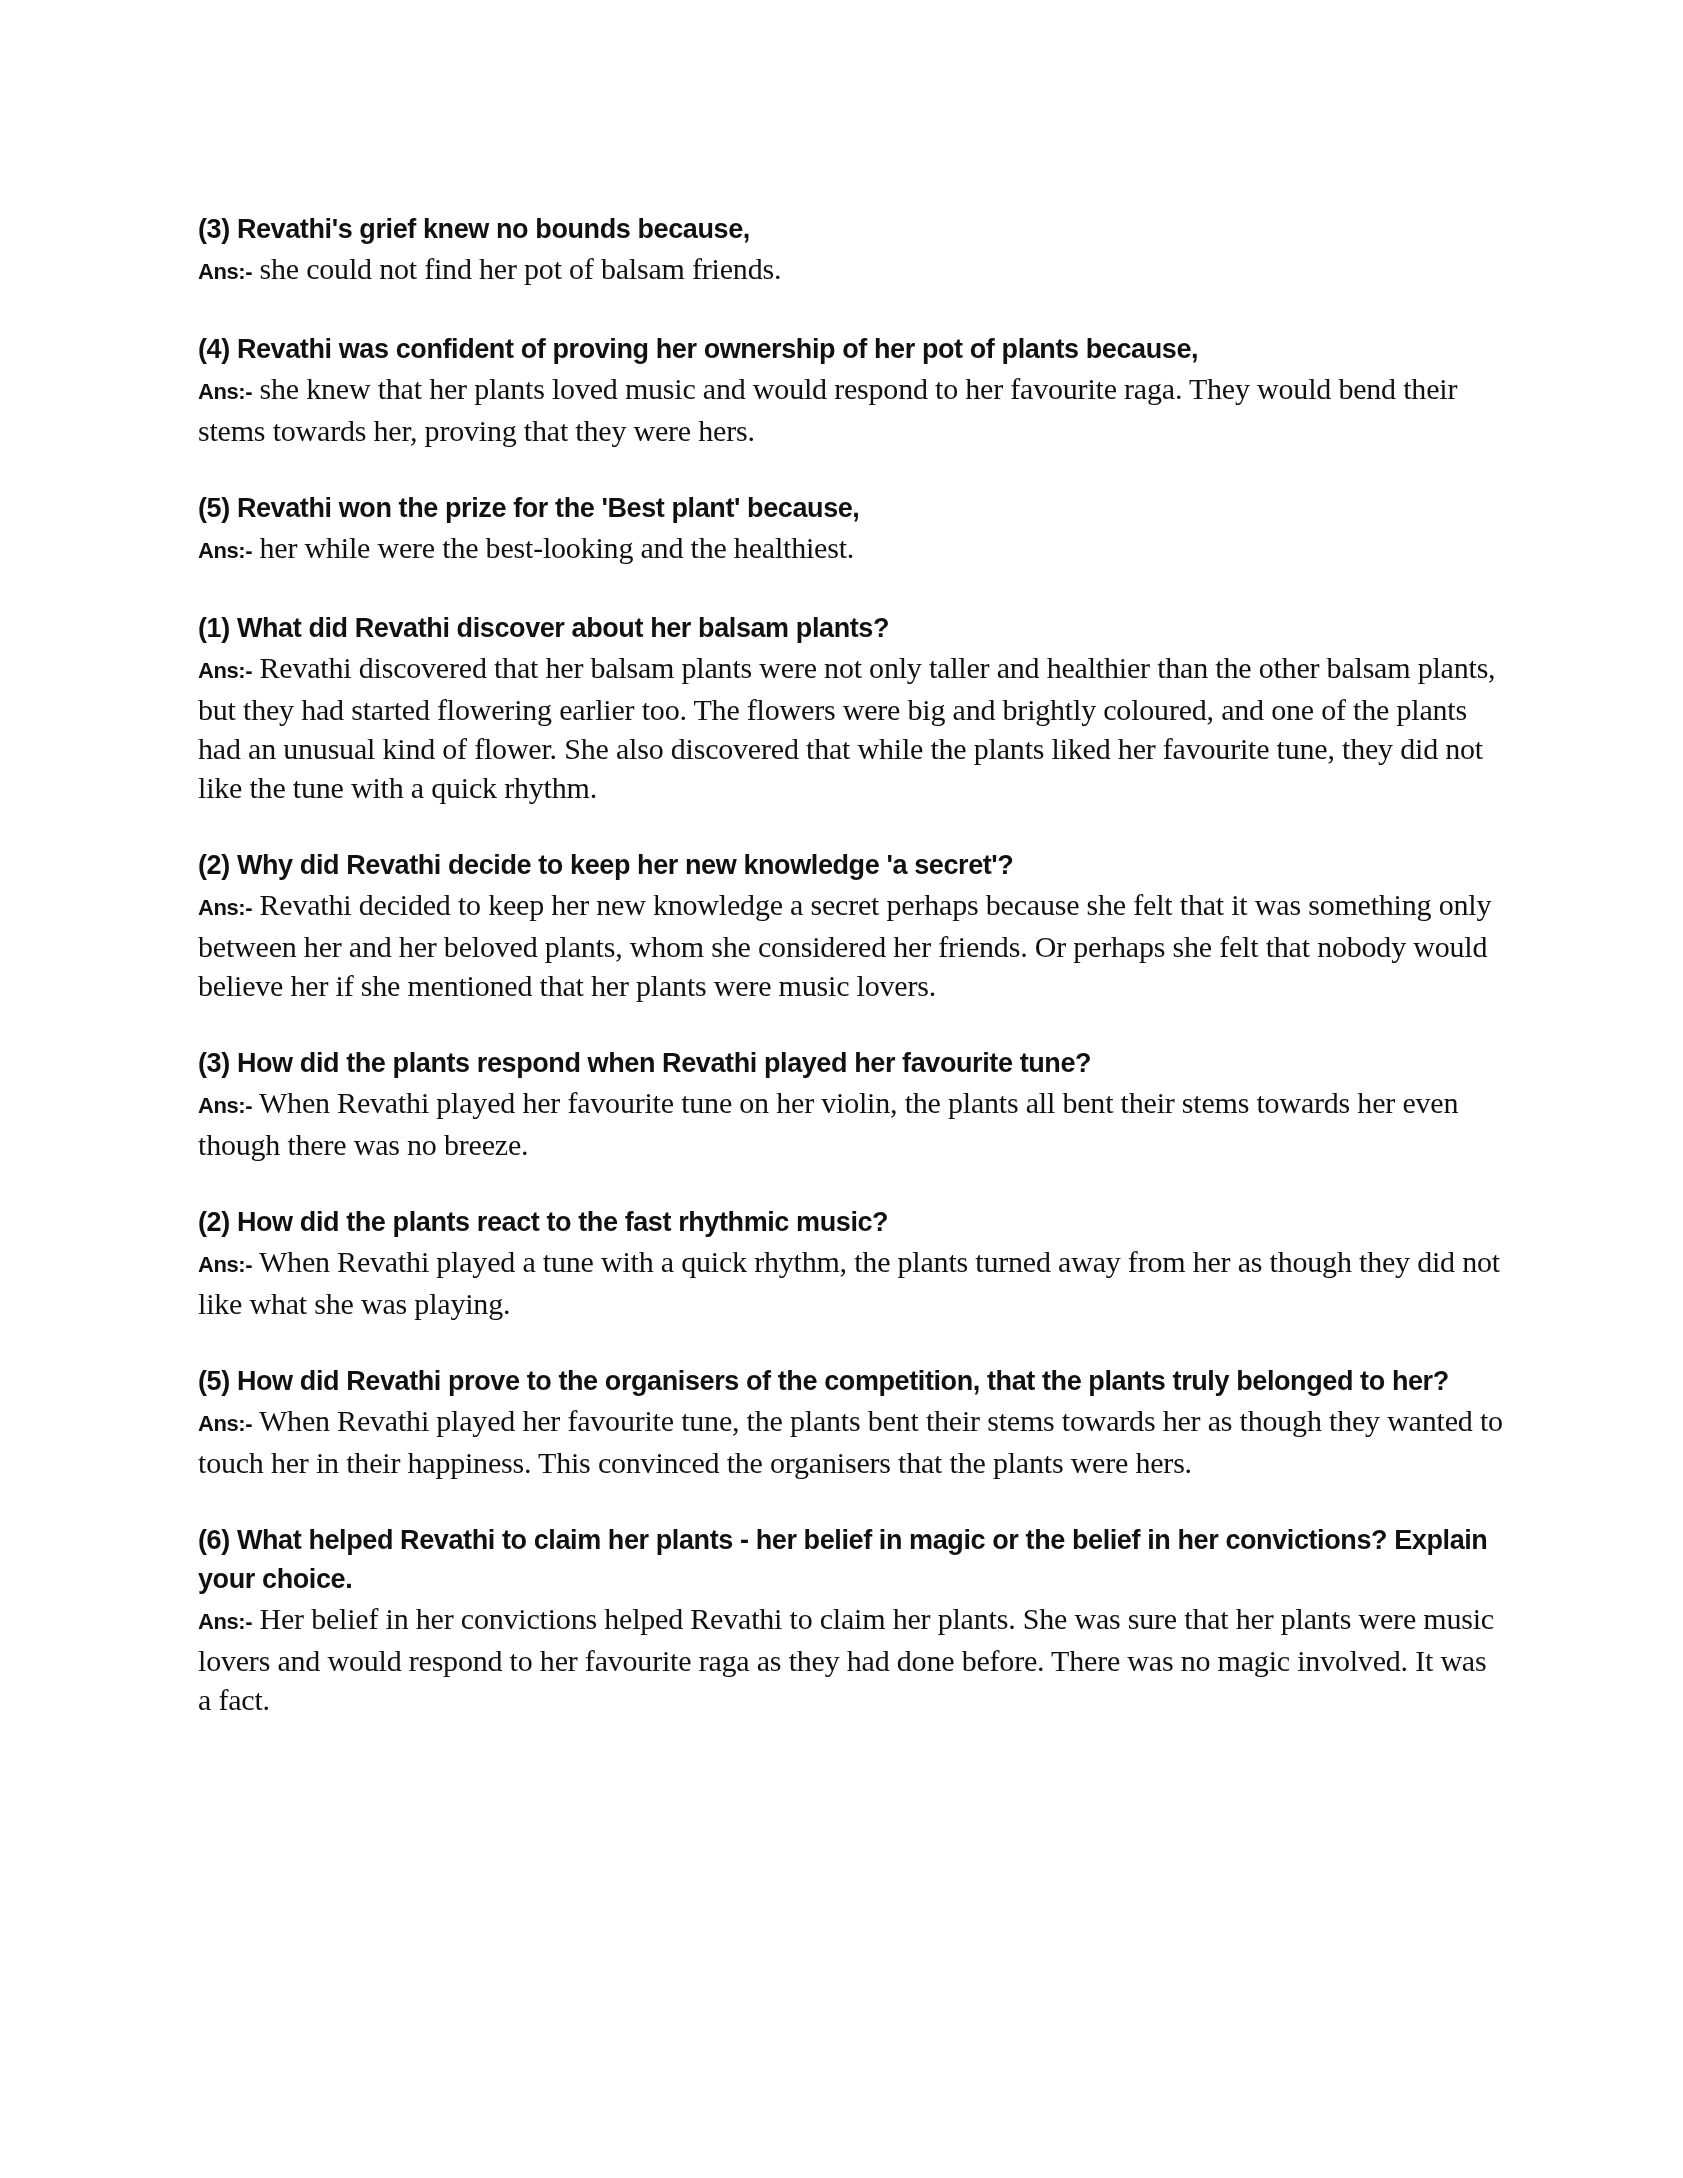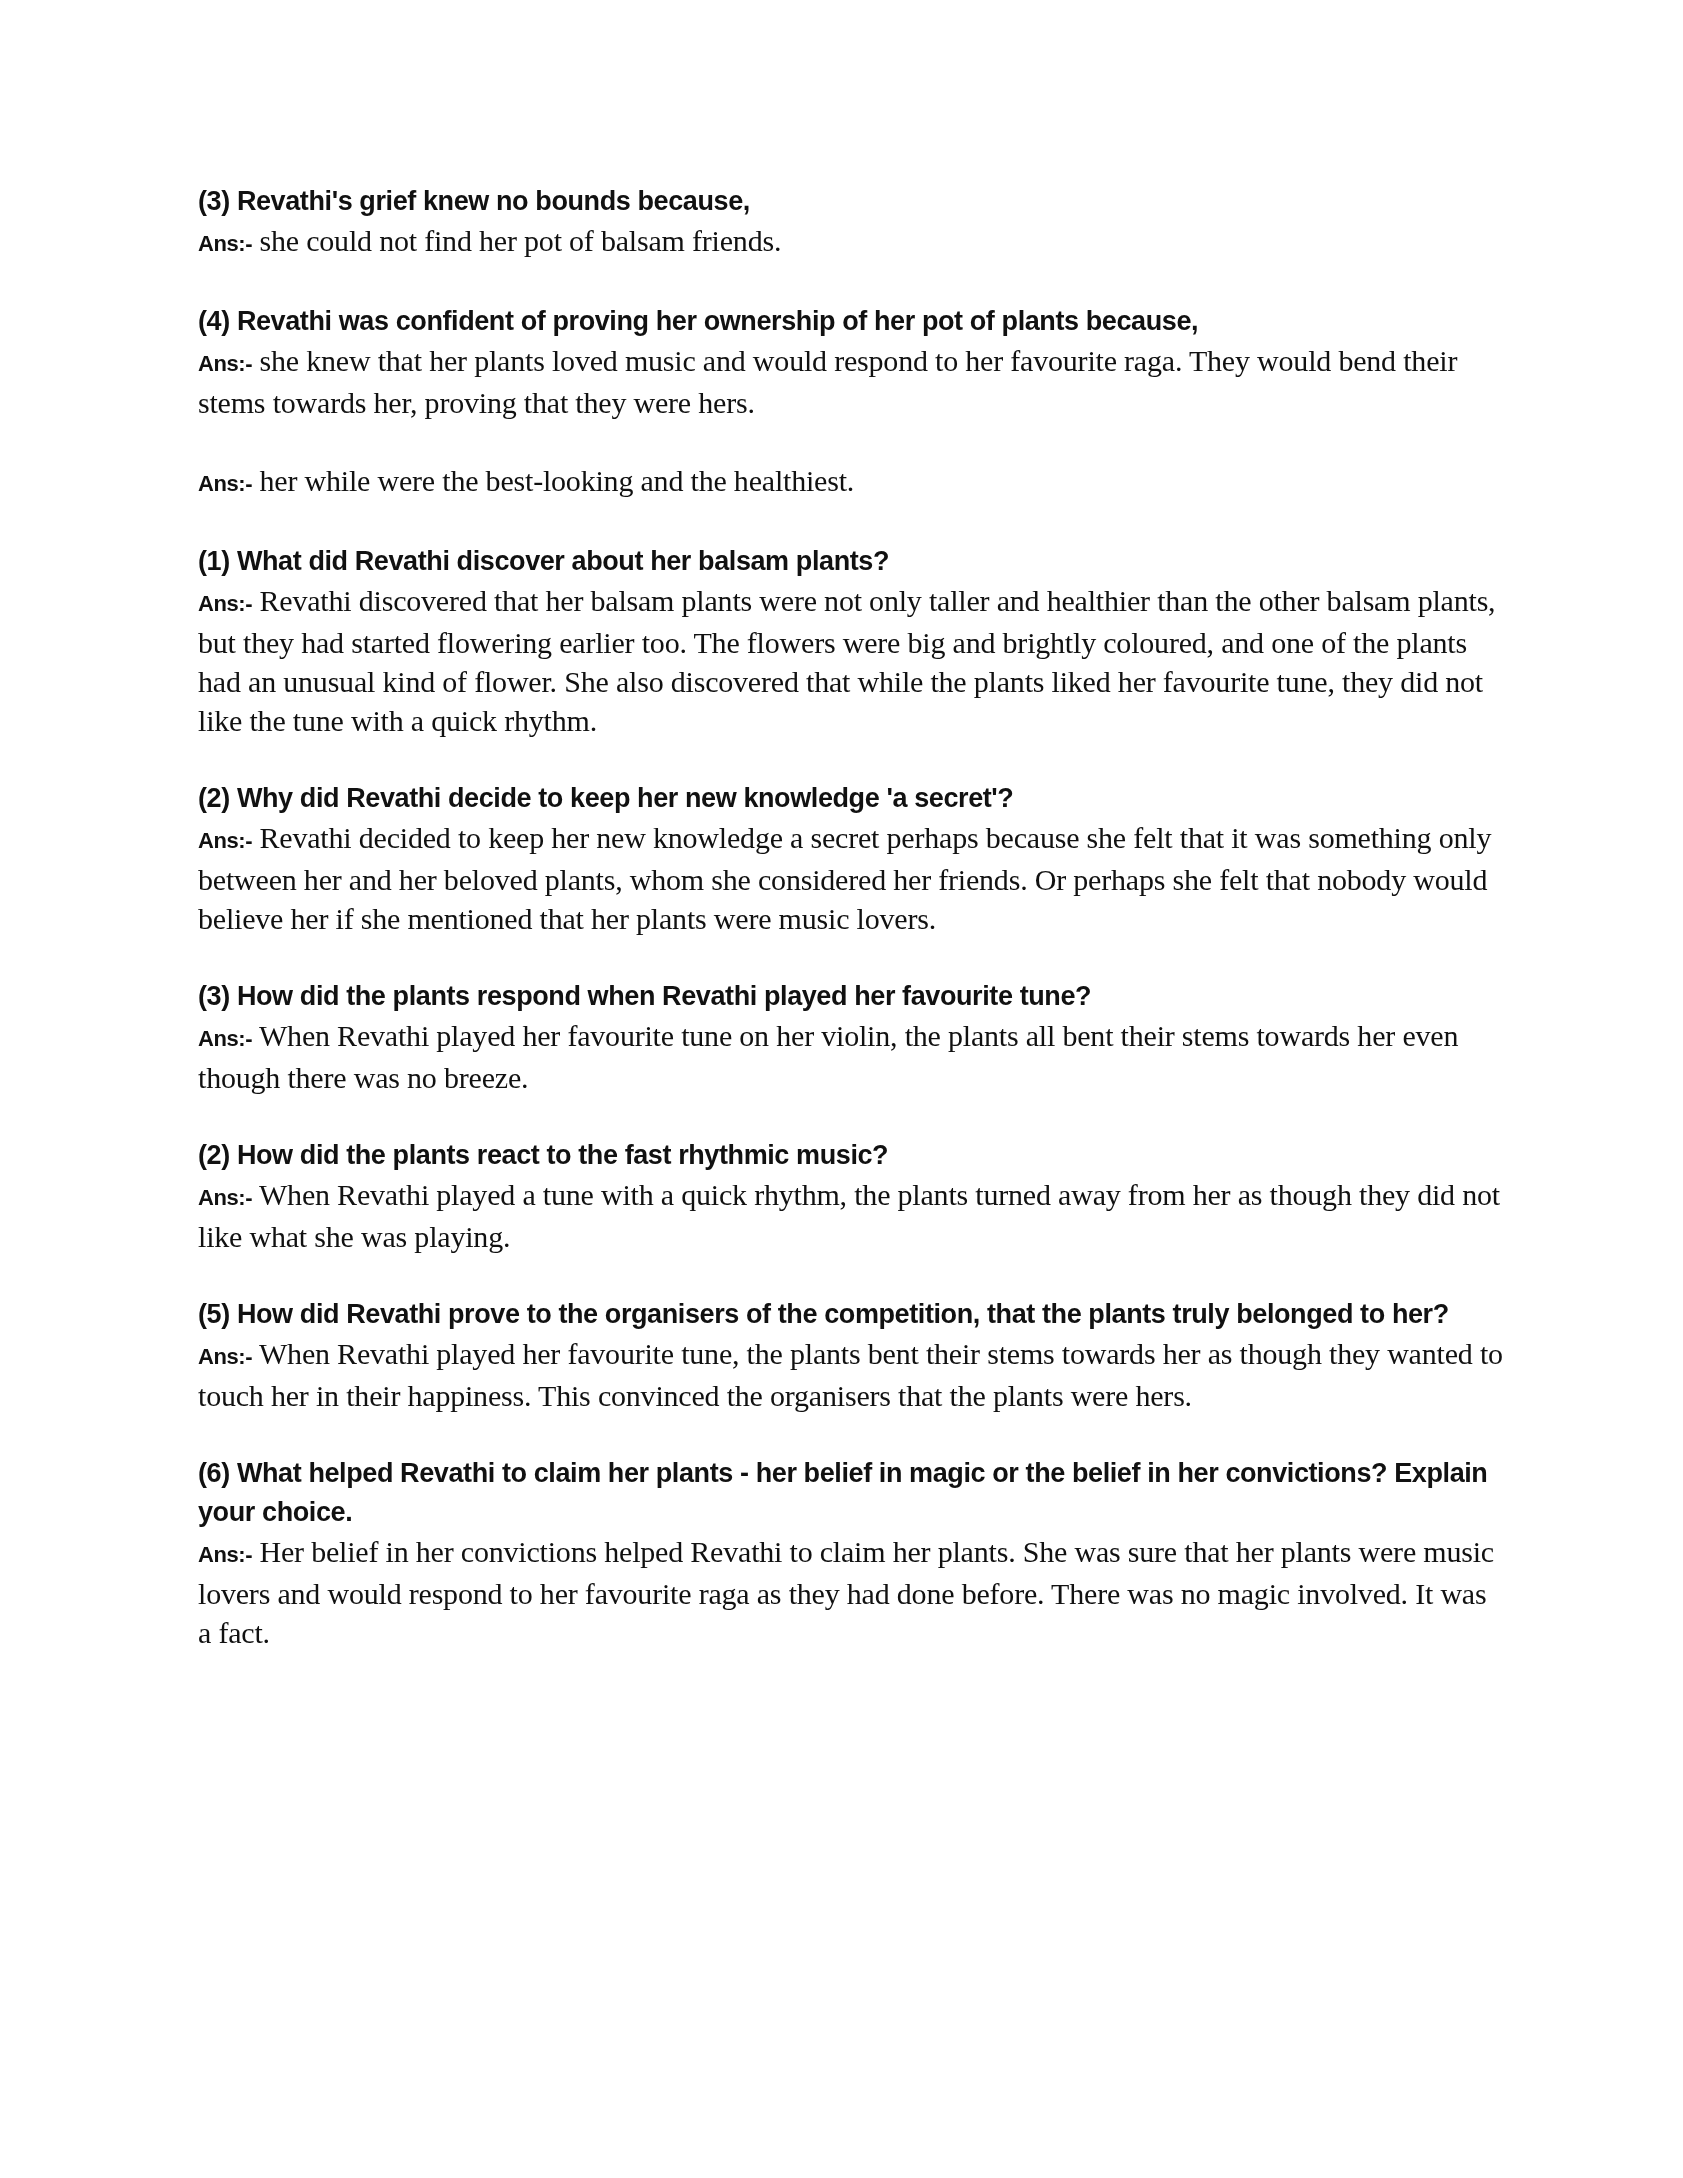--- a/index.html
+++ b/index.html
@@ -11,21 +11,21 @@
       width: 1683px;
       height: 2178px;
       position: relative;
       overflow: hidden;
       color: #111111;
       font-family: "Liberation Serif", "DejaVu Serif", serif;
     }
     .page {
       position: absolute;
       left: 198px;
-      top: 182px;
+      top: 210px;
       width: 1307px;
       font-size: 30px;
       line-height: 39px;
       letter-spacing: -0.2px;
     }
     .block {
       margin: 0 0 39px 0;
     }
     .block.tight {
       margin-bottom: 0;
@@ -63,20 +63,21 @@
     <span class="q">(3) Revathi's grief knew no bounds because,</span>
     <span class="ans"><span class="ans-label">Ans:-</span><span> she could not find her pot of balsam friends.</span></span>
   </div>
 
   <div class="block">
     <span class="q">(4) Revathi was confident of proving her ownership of her pot of plants because,</span>
     <span class="ans"><span class="ans-label">Ans:-</span><span> she knew that her plants loved music and would respond to her favourite raga. They would bend their stems towards her, proving that they were hers.</span></span>
   </div>
 
   <div class="block">
+    <span class="q">(5) Revathi won the prize for the 'Best plant' because,</span>
     <span class="ans"><span class="ans-label">Ans:-</span><span> her while were the best-looking and the healthiest.</span></span>
   </div>
 
   <div class="block">
     <span class="q">(1) What did Revathi discover about her balsam plants?</span>
     <span class="ans"><span class="ans-label">Ans:-</span><span> Revathi discovered that her  balsam plants were not only taller and healthier than the other balsam plants, but they had started flowering earlier too. The flowers were big and brightly coloured, and one of the plants had an unusual kind of flower. She also discovered that while the  plants liked her favourite tune, they did not like the tune with a quick rhythm.</span></span>
   </div>
 
   <div class="block">
     <span class="q">(2) Why did Revathi decide to keep her new knowledge 'a secret'?</span>

